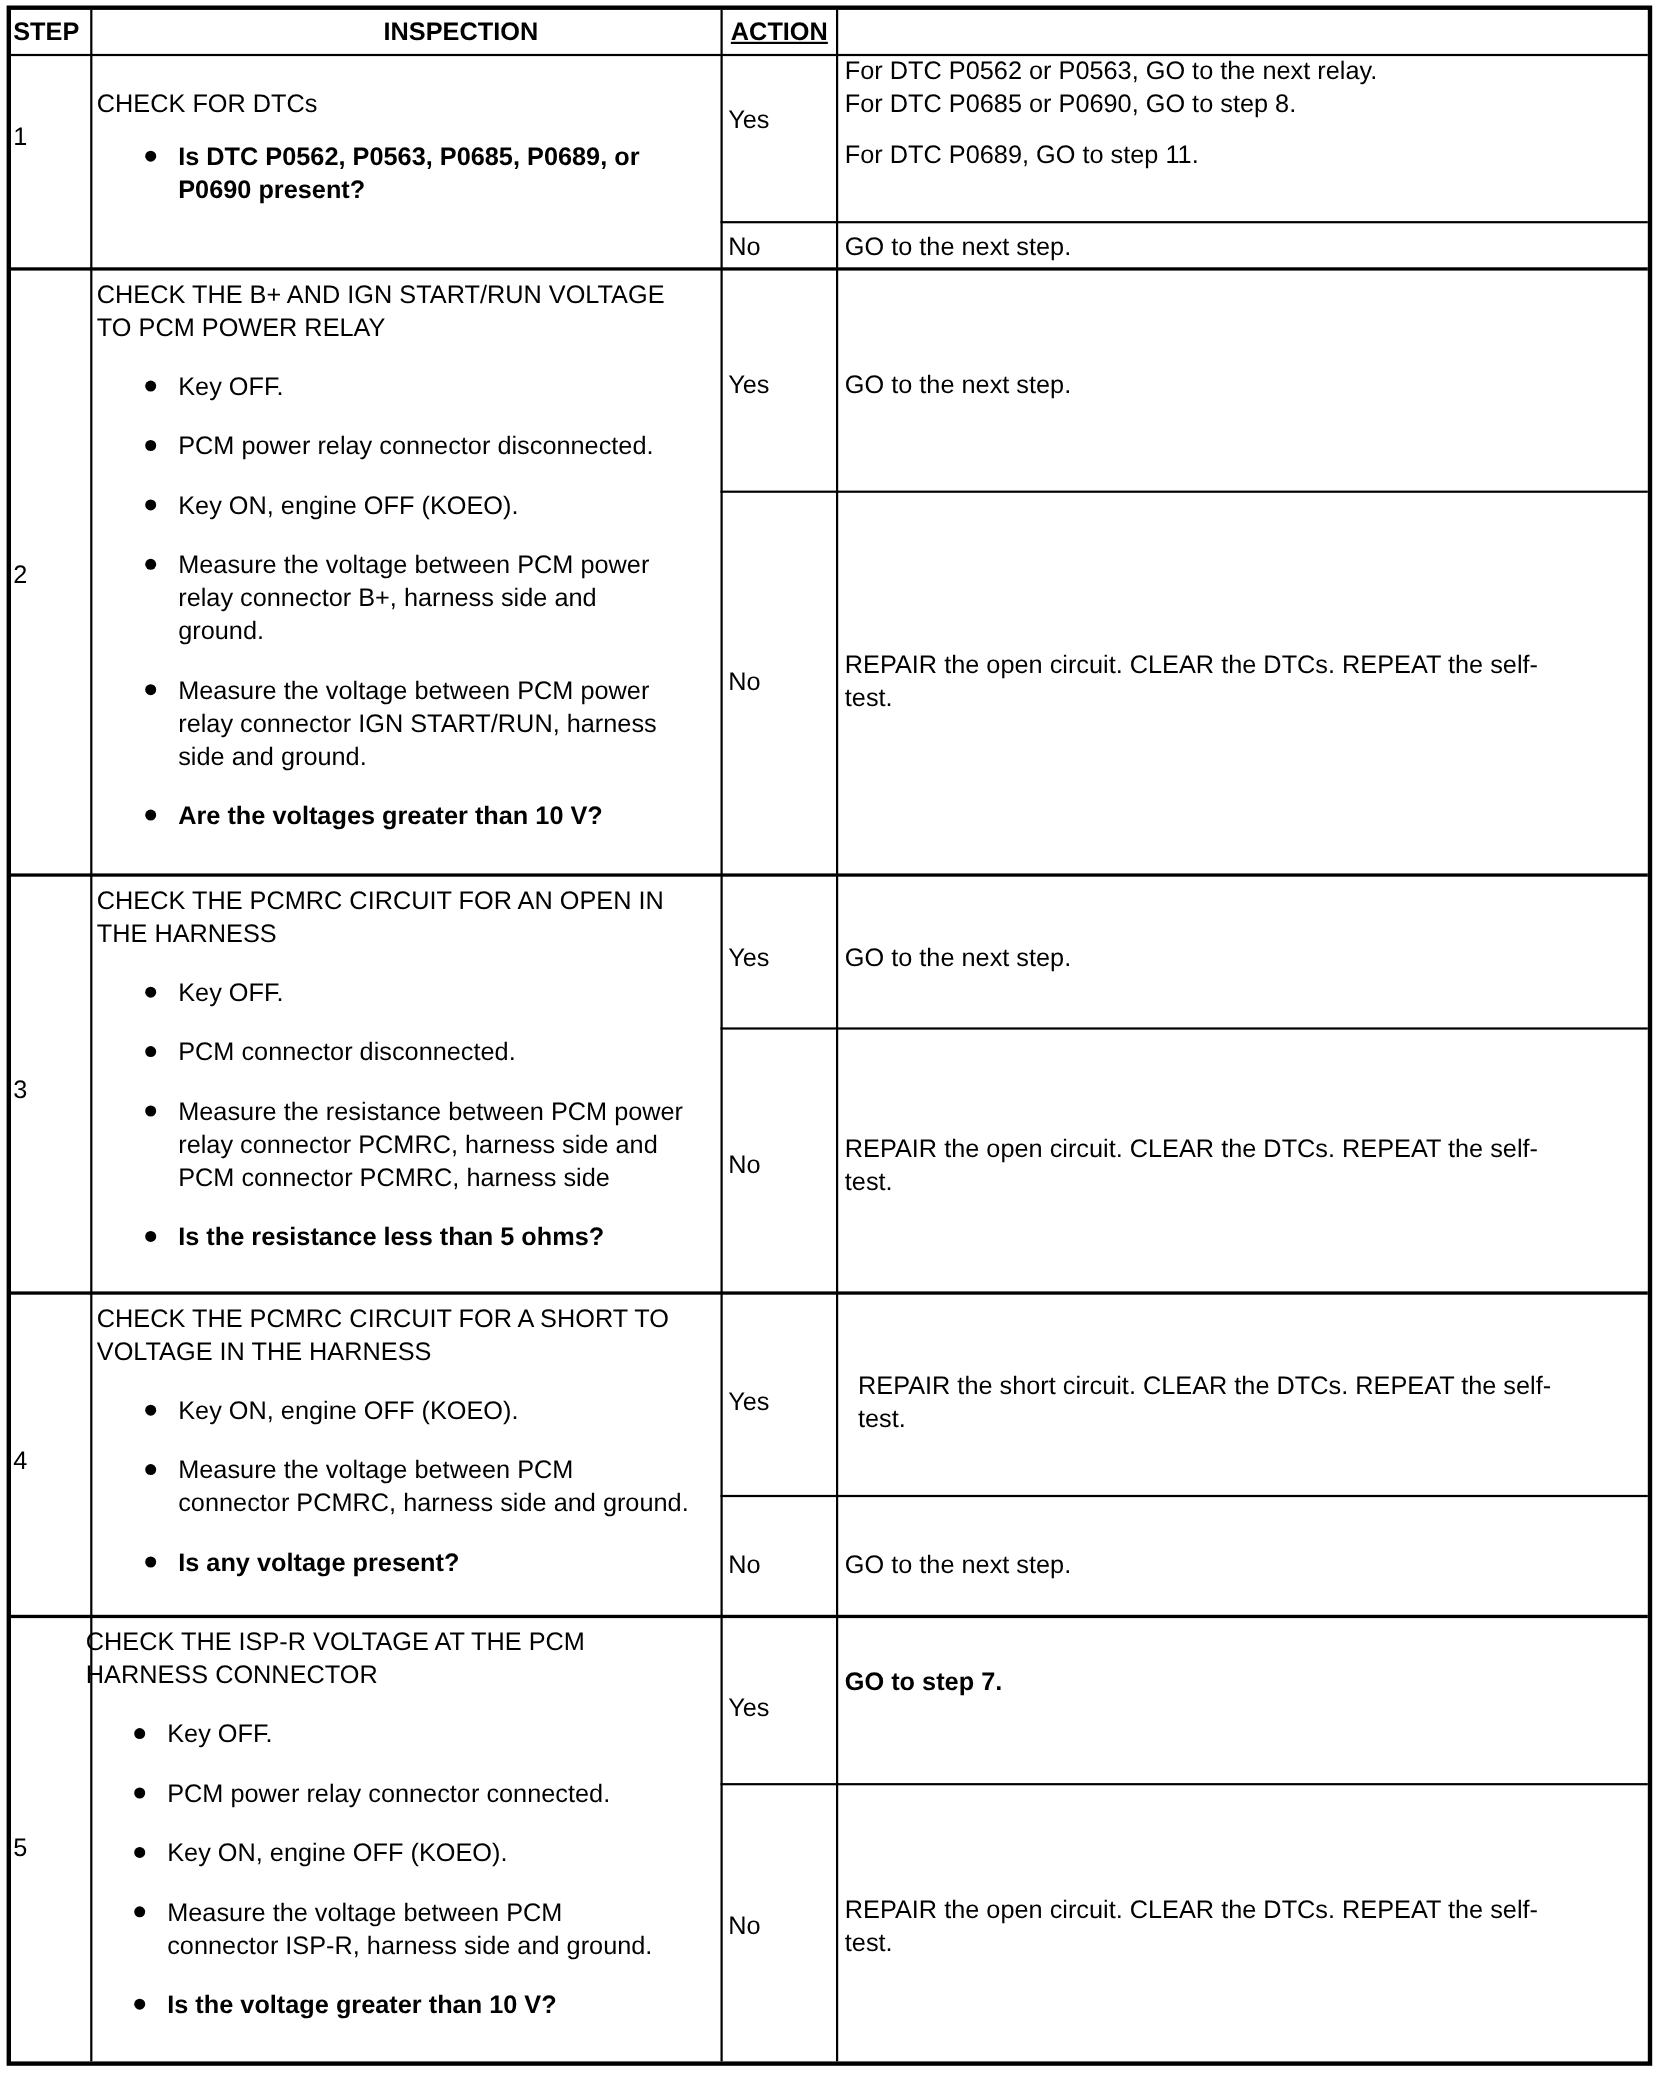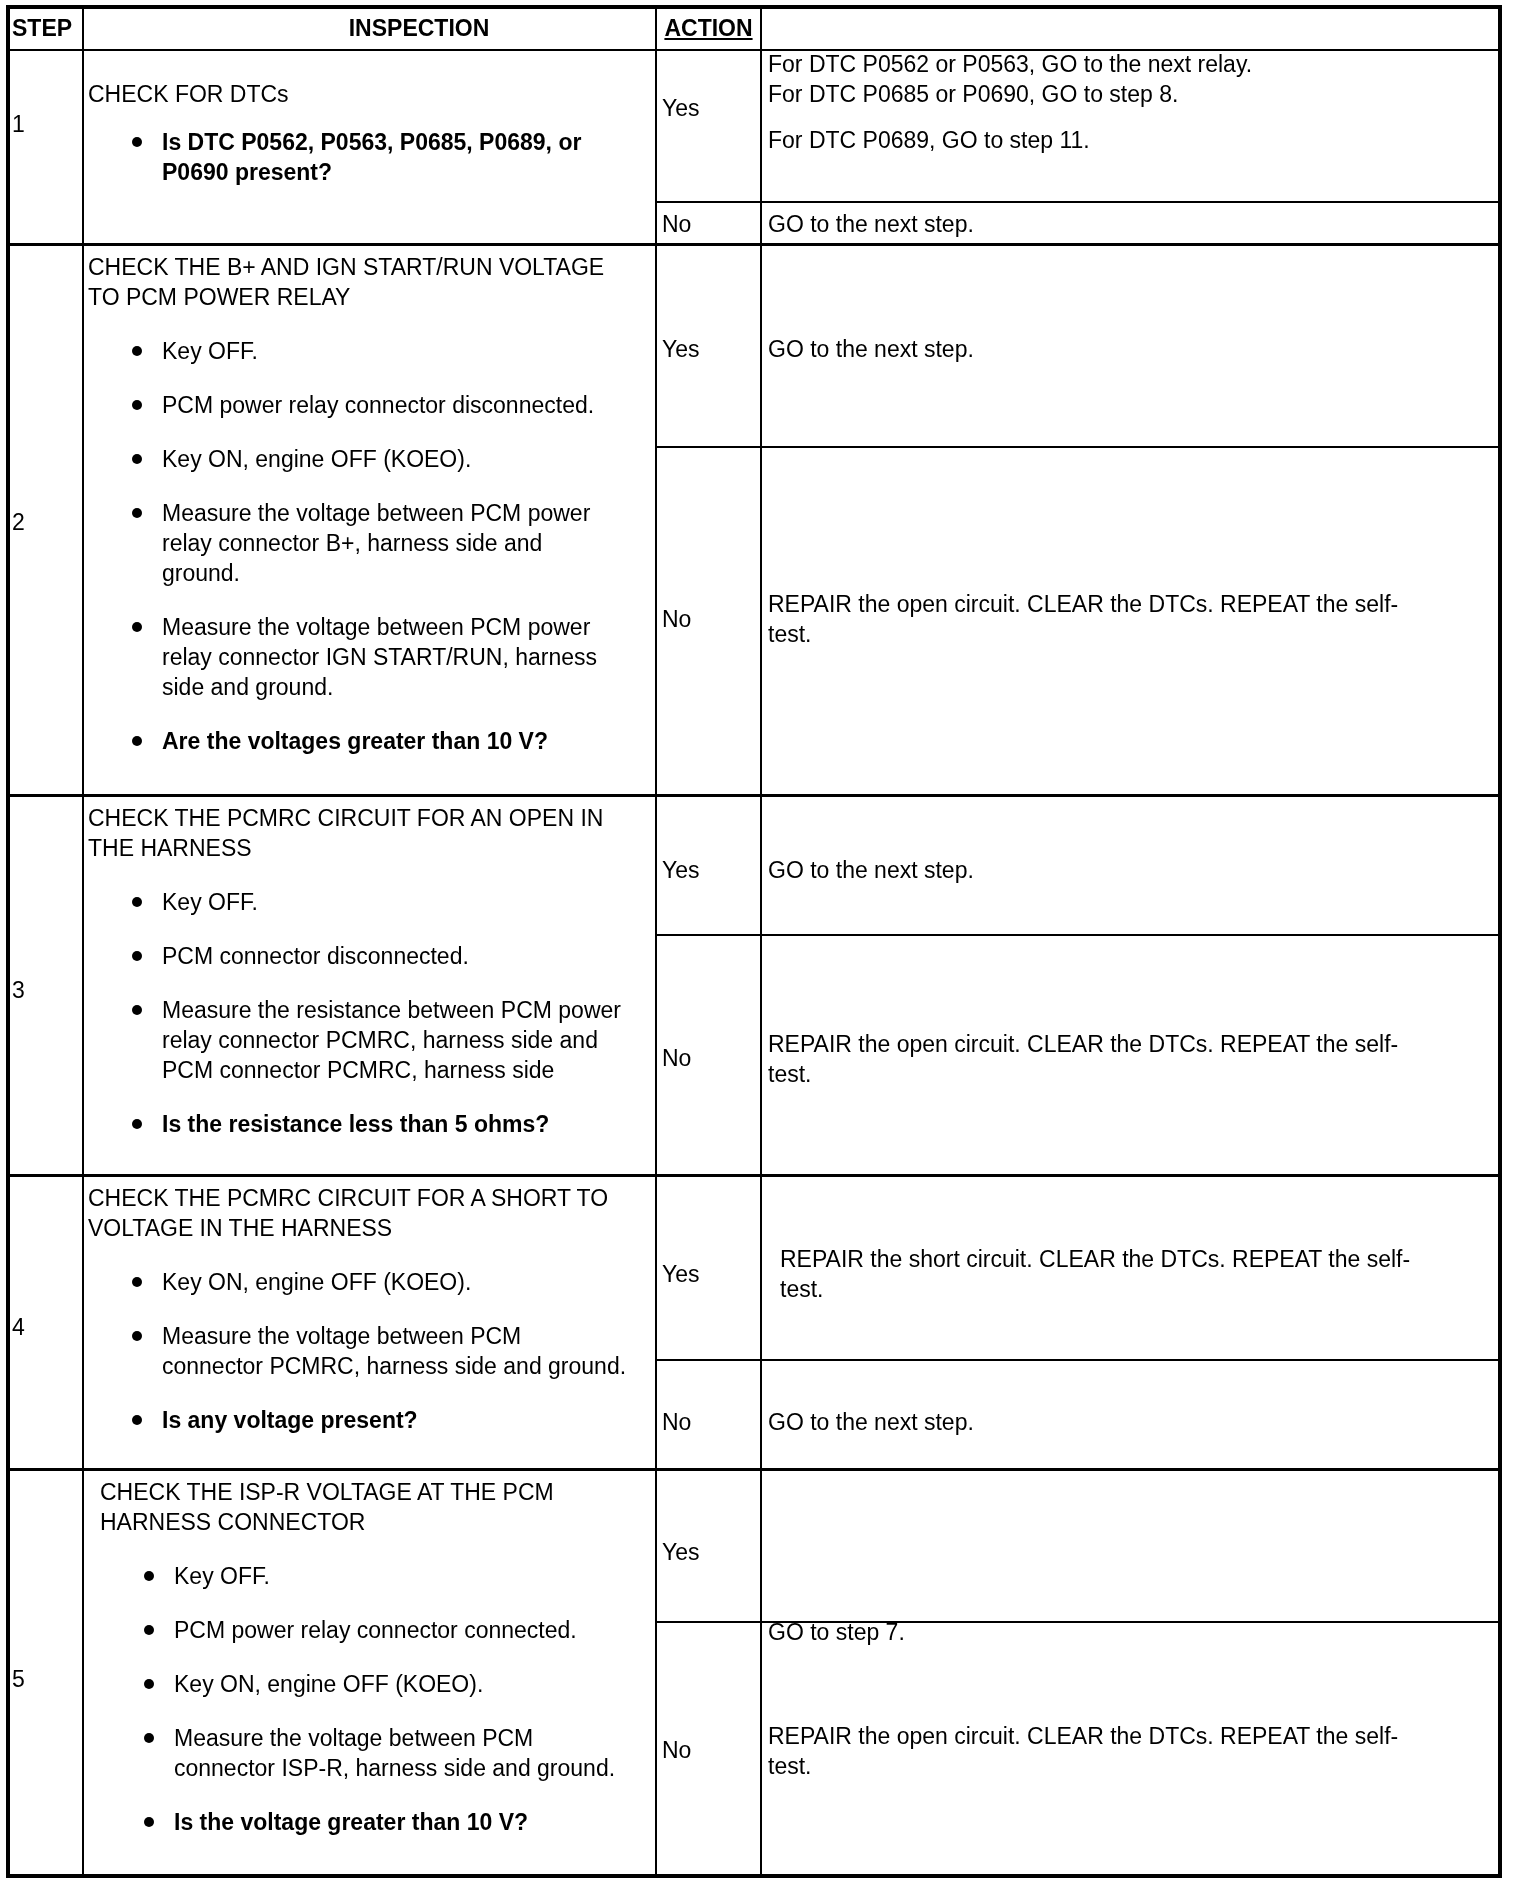--- a/index.html
+++ b/index.html
@@ -97,27 +97,27 @@
       <li>Measure the voltage between PCM connector PCMRC, harness side and ground.</li>
       <li class="q">Is any voltage present?</li>
     </ul>
   </div>
   <div class="cell" style="left:652px; top:1250px;">Yes</div>
   <div class="cell" style="left:758px; top:1235px; width:660px;margin-left:12px;">REPAIR the short circuit. CLEAR the DTCs. REPEAT the self-test.</div>
   <div class="cell" style="left:652px; top:1398px;">No</div>
   <div class="cell" style="left:758px; top:1398px; width:720px;">GO to the next step.</div>
 
   <div class="cell" style="left:2px; top:1655px;">5</div>
-  <div class="cell" style="left:90px; top:1468px; width:540px;">
+  <div class="cell" style="left:68px; top:1468px; width:540px;">
     <p class="insp-title">CHECK THE ISP-R VOLTAGE AT THE PCM HARNESS CONNECTOR</p>
     <ul class="bullets">
       <li>Key OFF.</li>
       <li>PCM power relay connector connected.</li>
       <li>Key ON, engine OFF (KOEO).</li>
       <li>Measure the voltage between PCM connector ISP-R, harness side and ground.</li>
       <li class="q">Is the voltage greater than 10 V?</li>
     </ul>
   </div>
   <div class="cell" style="left:652px; top:1528px;">Yes</div>
-  <div class="cell" style="left:758px; top:1608px; width:720px;">GO to step 7.</div>
+  <div class="cell" style="left:758px; top:1504px; width:720px;font-weight:bold;">GO to step 7.</div>
   <div class="cell" style="left:652px; top:1726px;">No</div>
   <div class="cell" style="left:758px; top:1712px; width:660px;">REPAIR the open circuit. CLEAR the DTCs. REPEAT the self-test.</div>
 </div>
 
 </body></html>

